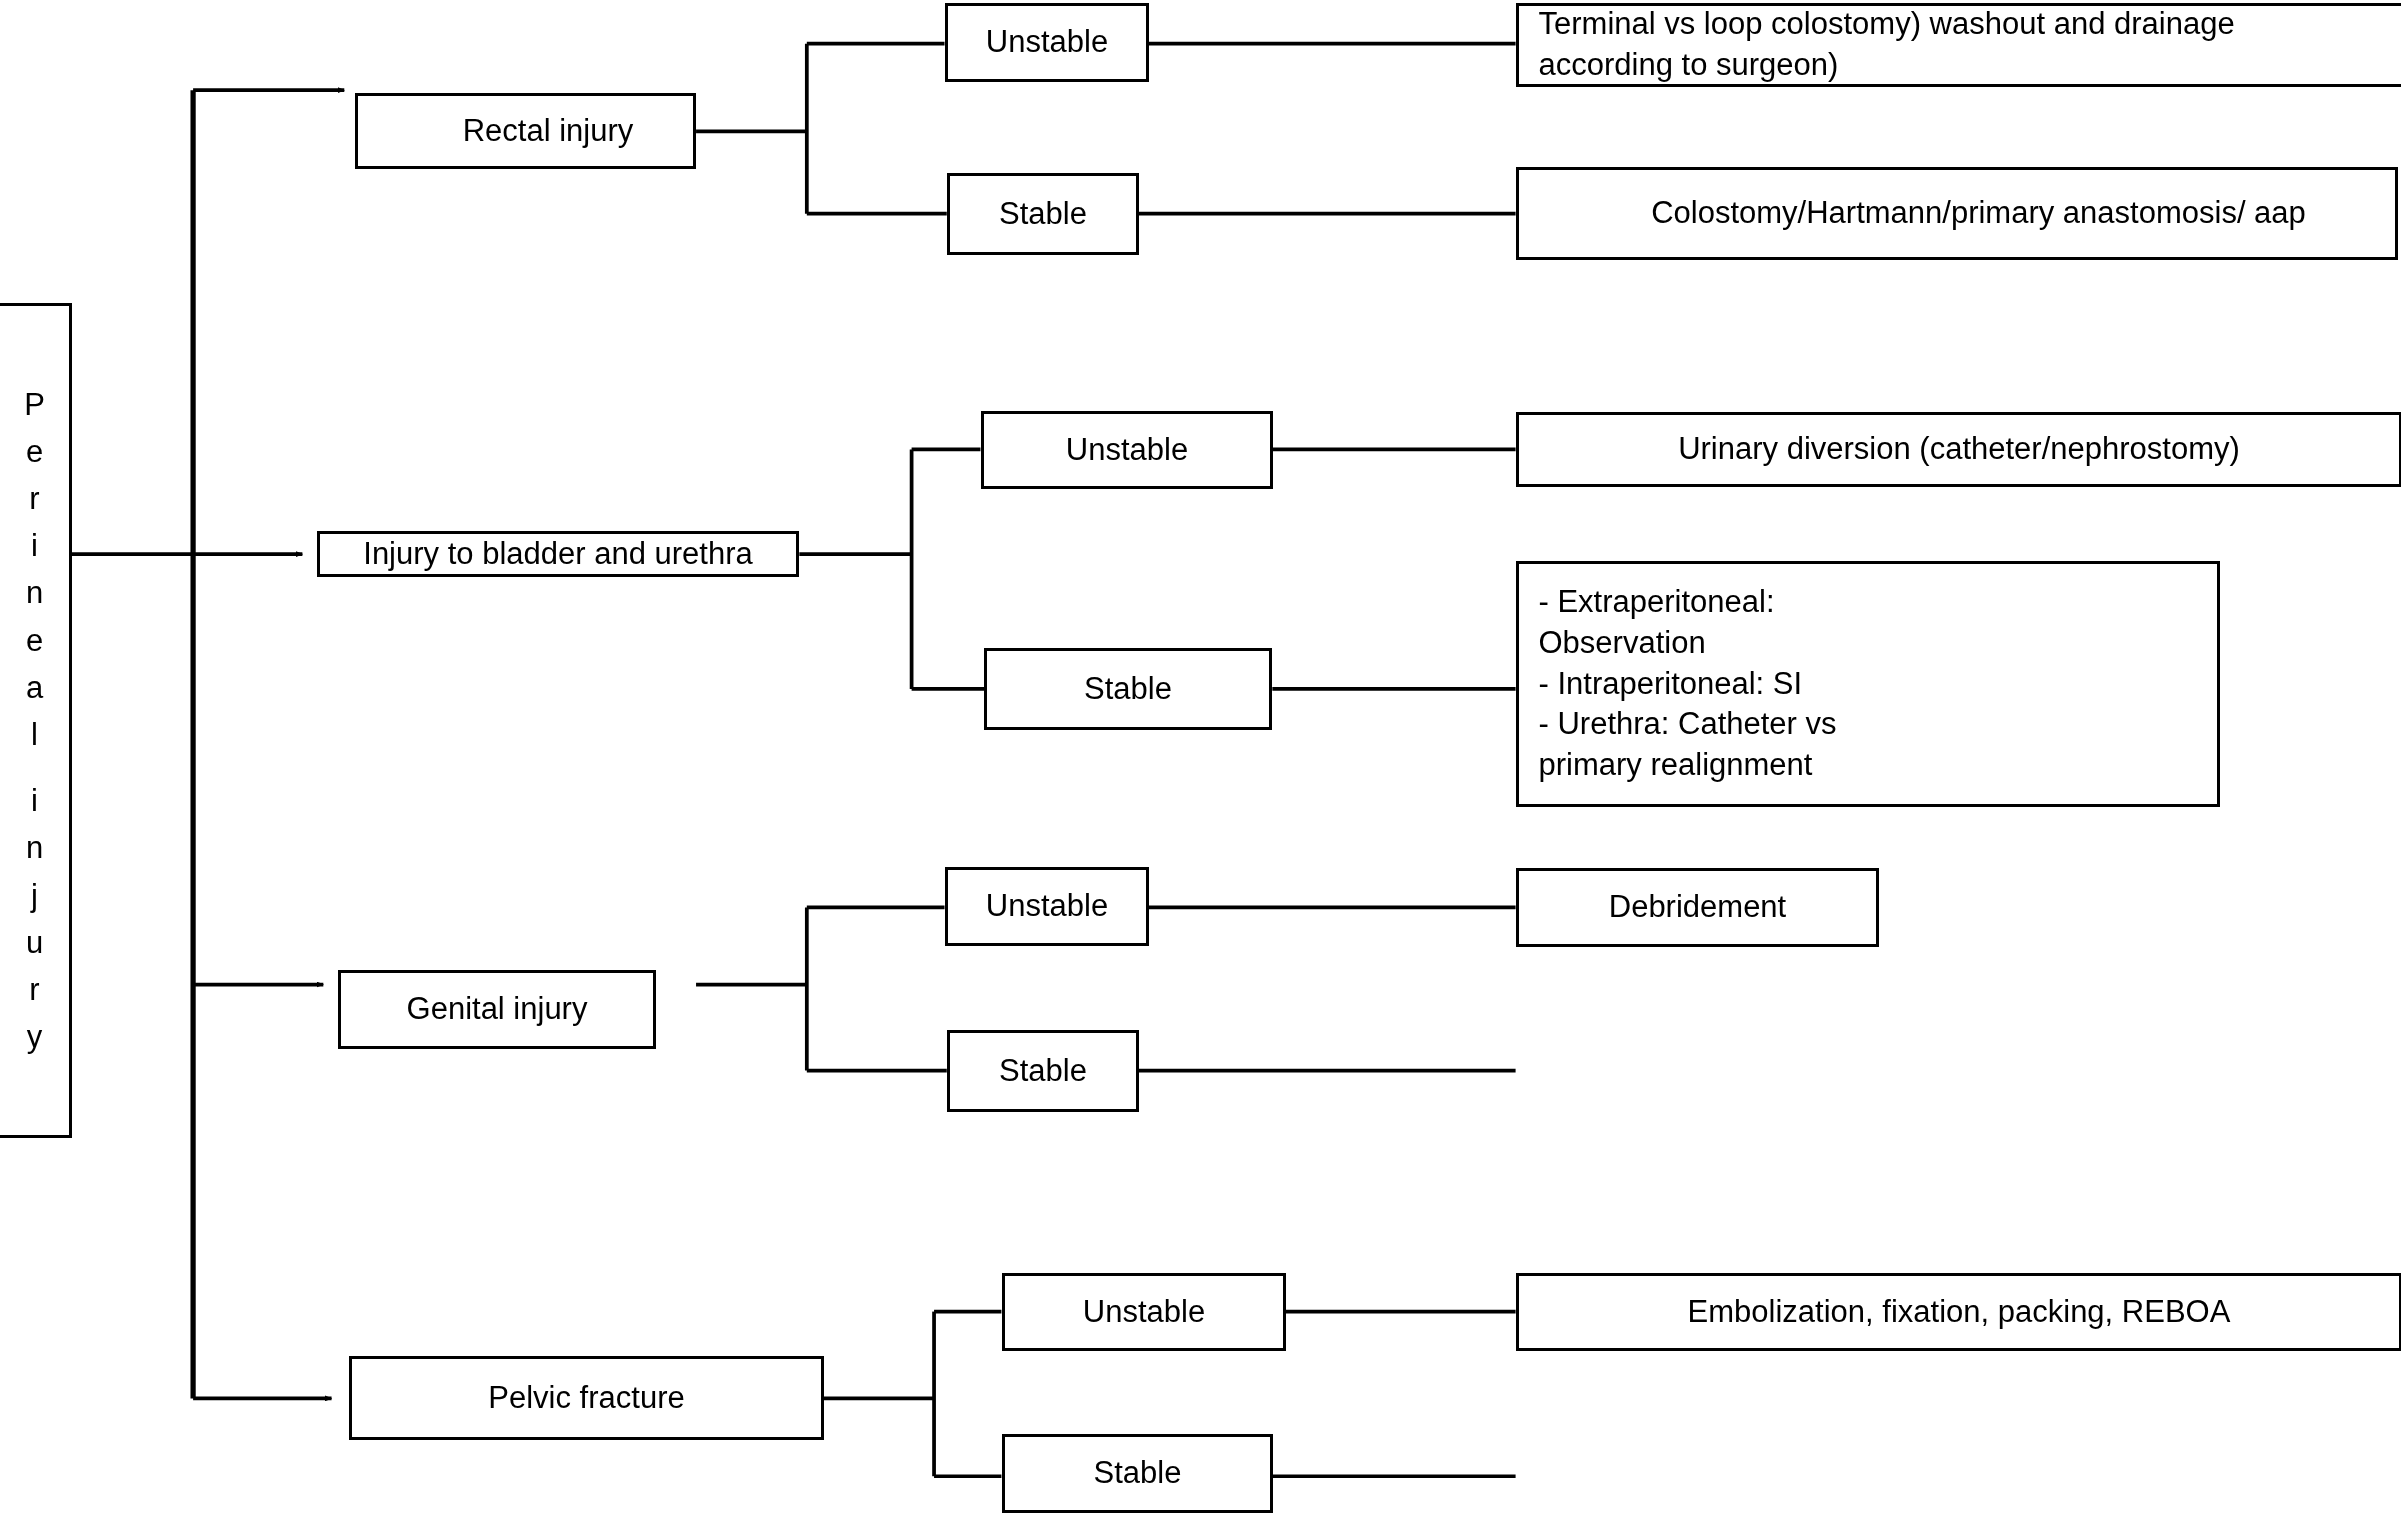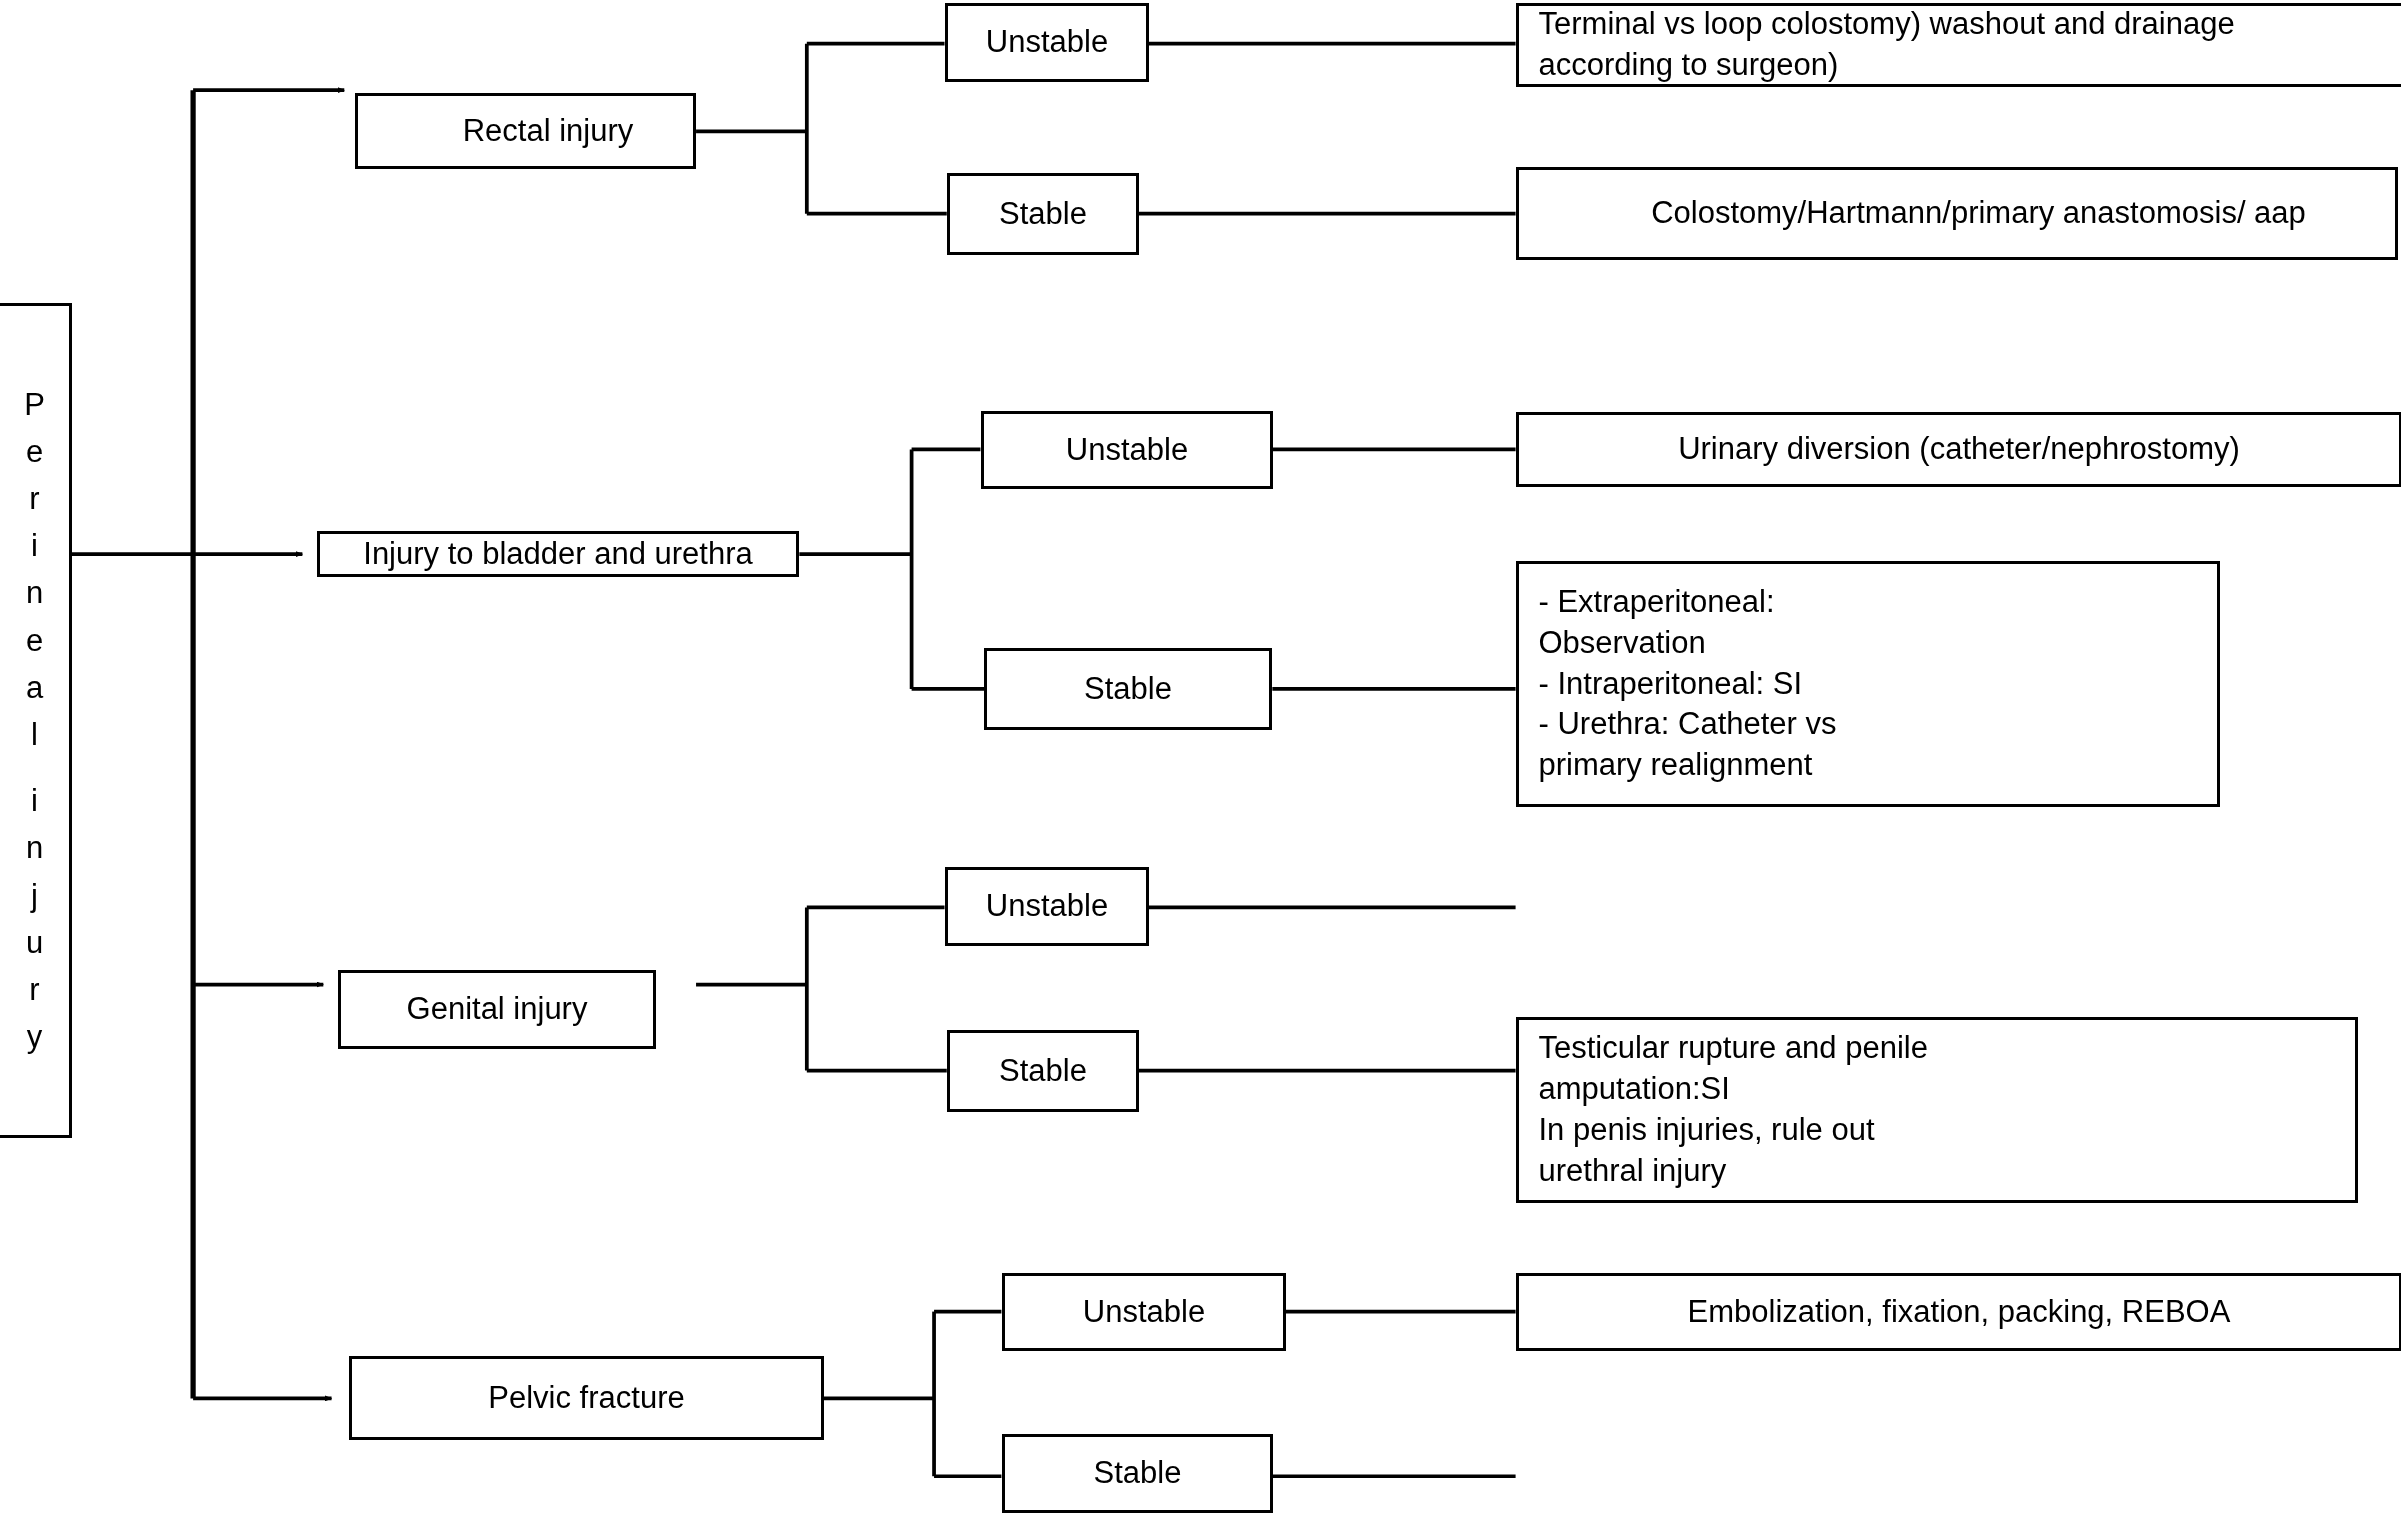--- a/index.html
+++ b/index.html
@@ -153,25 +153,22 @@
 -  Intraperitoneal: SI
 -  Urethra: Catheter vs
     primary realignment</div>
 
   <div class="node" style="left:338px; top:970px; width:318px; height:79px;">Genital injury</div>
 
   <div class="node" style="left:945px; top:867px; width:204px; height:79px;">Unstable</div>
 
   <div class="node" style="left:947px; top:1030px; width:192px; height:82px;">Stable</div>
 
+  <div class="node" style="left:1516px; top:868px; width:363px; height:79px;">Debridement</div>
 
-  <div class="node left multi" style="left:1516px; top:1017px; width:842px; height:186px;">Testicular rupture and penile
-amputation:SI
-In penis injuries, rule out
-urethral injury</div>
 
   <div class="node" style="left:349px; top:1356px; width:475px; height:84px;">Pelvic fracture</div>
 
   <div class="node" style="left:1002px; top:1273px; width:284px; height:78px;">Unstable</div>
 
   <div class="node" style="left:1002px; top:1434px; width:271px; height:79px;">Stable</div>
 
   <div class="node" style="left:1516px; top:1273px; width:886px; height:78px;">Embolization, fixation, packing, REBOA</div>
 
   <div class="node left" style="left:1516px; top:1524px; width:210px; height:67px;">Fixation</div>

